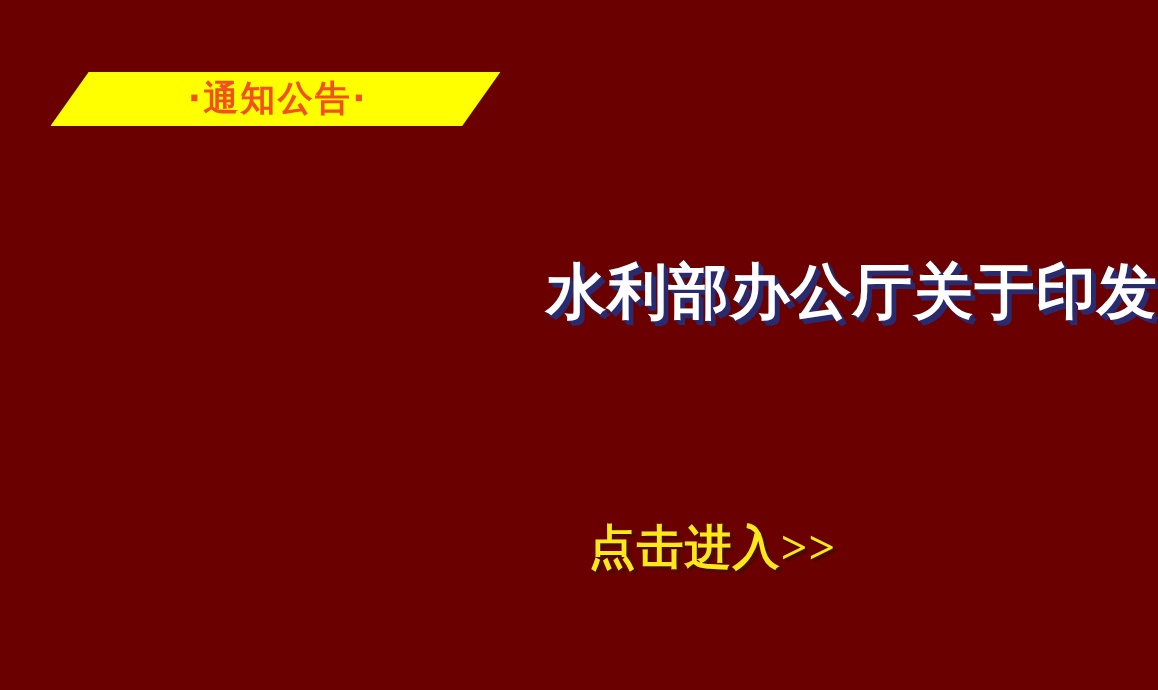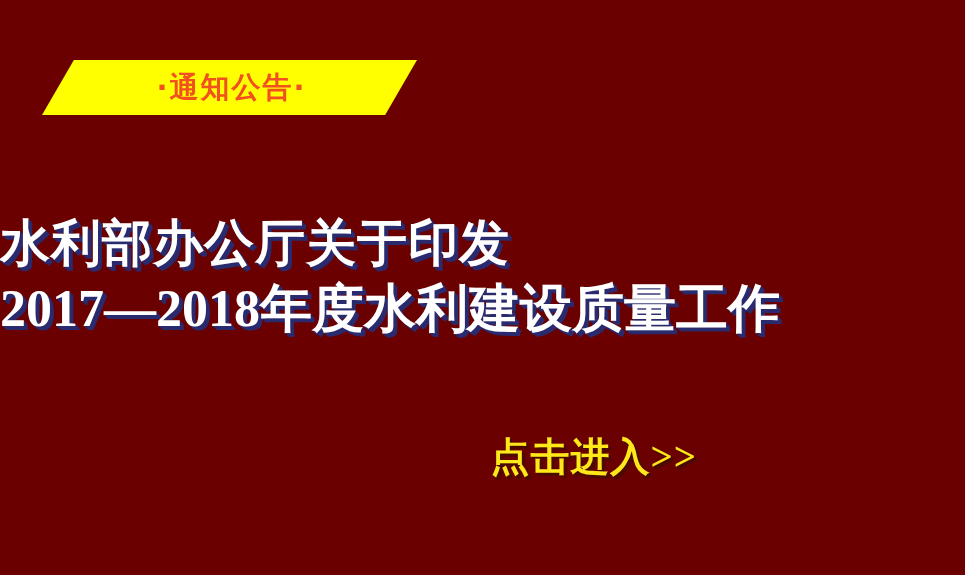--- a/index.html
+++ b/index.html
@@ -21,21 +21,21 @@
     background: #6B0000;
     overflow: hidden;
   }
 
   
   .banner {
     position: absolute;
     left: 42px;
     top: 60px;
     width: 375px;
-    height: 55px;
+    height: 45px;
     background: #FFFF00;
     -webkit-clip-path: polygon(13.5% 100%, 0% 100%, 8.5% 0%, 100% 0%, 91.5% 100%);
     clip-path: polygon(8.5% 0%, 100% 0%, 91.5% 100%, 0% 100%);
     display: flex;
     align-items: center;
     justify-content: center;
   }
   .banner-label {
     color: #F2501E;
     font-family: "DejaVu Sans", "Liberation Sans", sans-serif;
@@ -46,21 +46,21 @@
     white-space: nowrap;
     padding-left: 4px;
   }
 
   
   .title-block {
     position: absolute;
     left: 0;
     top: 210px;
     width: 965px;
-    text-align: left;
+    text-align: right;
   }
   .title-line {
     color: #FFFFFF;
     font-family: "Liberation Serif", "DejaVu Serif", serif;
     font-weight: bold;
     font-size: 50px;
     line-height: 66px;
     letter-spacing: 1px;
     white-space: nowrap;
     text-shadow:
@@ -103,20 +103,19 @@
 <body>
 
 <div id="poster">
 
   <div class="banner">
     <span class="banner-label">·通知公告·</span>
   </div>
 
   <div class="title-block">
     <div class="title-line">水利部办公厅关于印发</div>
-    <div class="title-line wide">2017—2018年度水利建设质量工作</div>
   </div>
 
   <div class="cta-row">
     <span class="cta-link">点击进入&gt;&gt;</span>
   </div>
 
 </div>
 
 </body></html>

